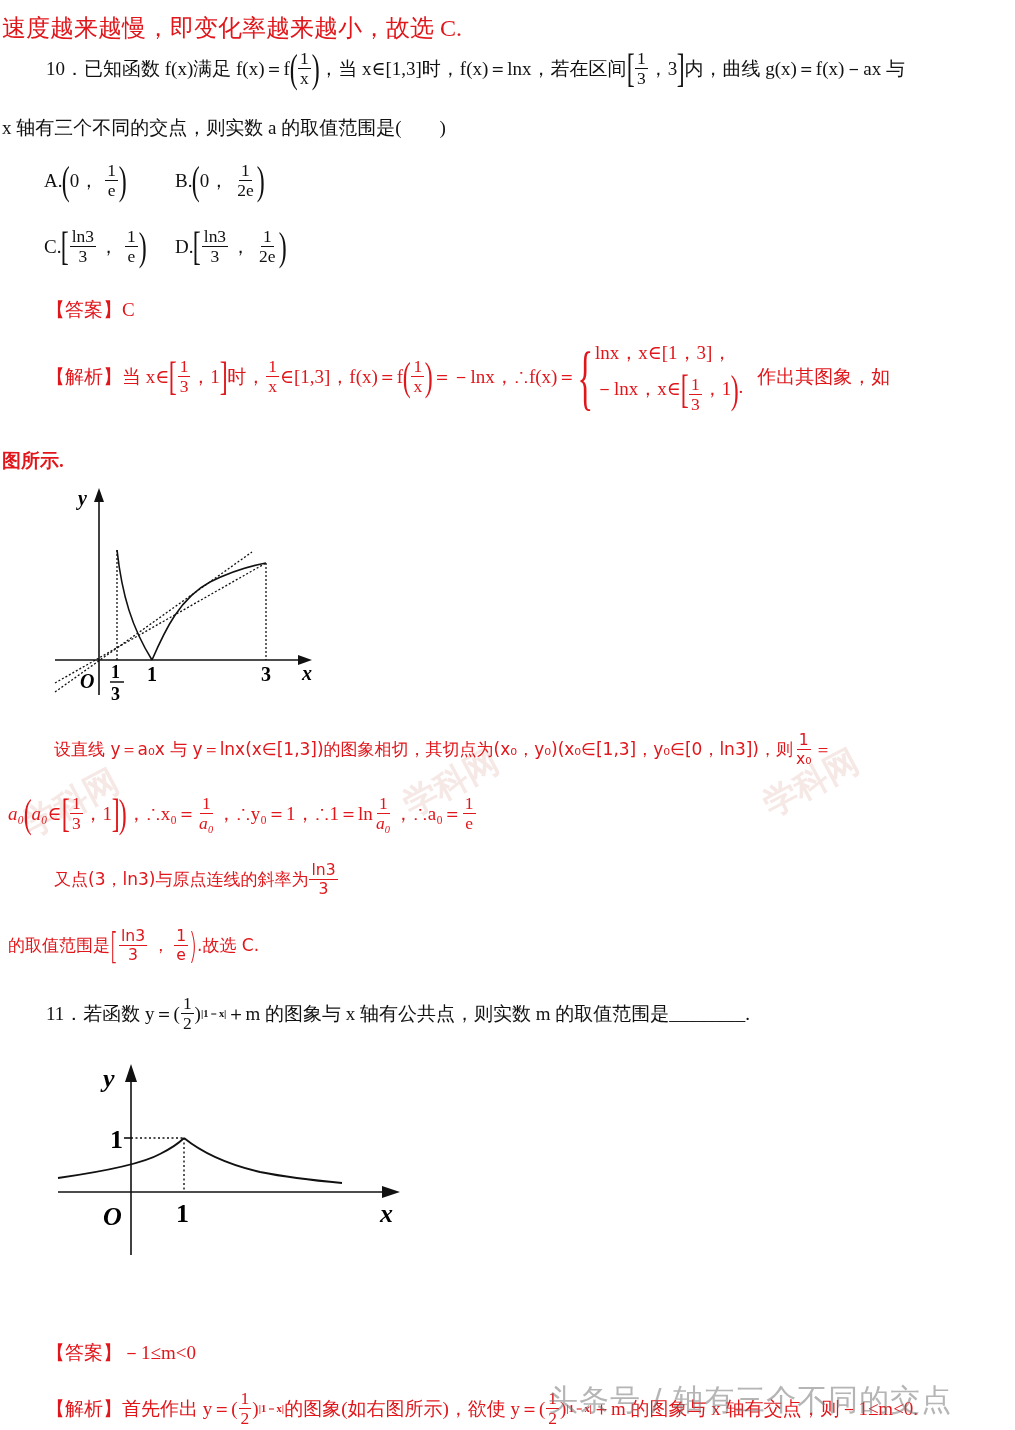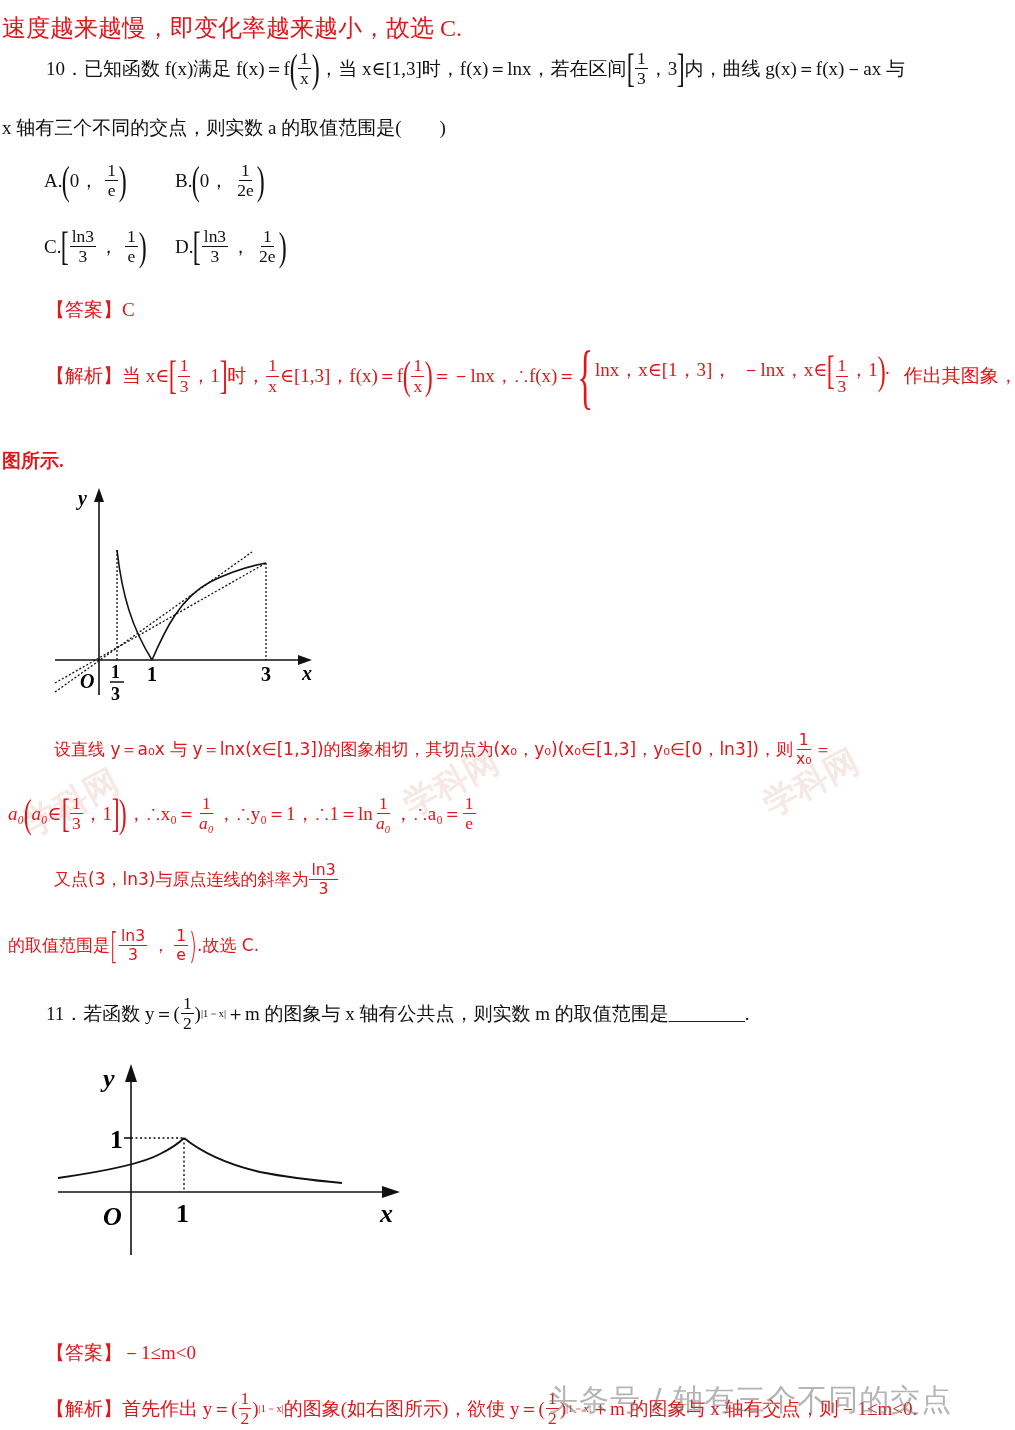--- a/index.html
+++ b/index.html
@@ -12,25 +12,25 @@
   .abs { position: absolute; white-space: nowrap; }
   .red { color: #e0161b; }
   .black { color: #111111; }
   .ital { font-style: italic; text-align: center; }
 
   
   .frac { display: inline-flex; flex-direction: column; align-items: center; vertical-align: middle; line-height: 1; margin: 0 1px; }
   .frac .num { padding: 0 2px 1px; border-bottom: 1.3px solid currentColor; font-size: 0.92em; }
   .frac .den { padding: 1px 2px 0; font-size: 0.92em; }
   .big { display: inline-block; font-size: 2.1em; line-height: 0.7; vertical-align: middle; font-weight: 200; transform: scaleX(0.6); margin: 0 -3px; }
-  sup.s { font-size: 0.55em; vertical-align: 0.9em; }
+  sup.s { font-size: 0.55em; vertical-align: 0.9em; font-weight: bold; }
 
   .brace-wrap { display: inline-flex; align-items: center; vertical-align: middle; }
   .brace { font-size: 72px; line-height: 1; font-weight: 100; transform: scaleX(0.45); margin: 0 -8px; }
-  .cases { display: inline-flex; flex-direction: row; gap: 10px; }
+  .cases { display: inline-flex; flex-direction: column; gap: 10px; }
 
   .watermark {
     position: absolute; color: rgba(225,190,180,0.35); font-family: "DejaVu Sans", sans-serif;
     font-weight: bold; font-size: 34px; transform: rotate(-28deg);
   }
   .toutiao {
     position: absolute; left: 548px; top: 1380px; font-family: "DejaVu Sans", sans-serif;
     font-size: 30px; color: rgba(120,120,120,0.55); letter-spacing: 1px;
   }
 </style>

